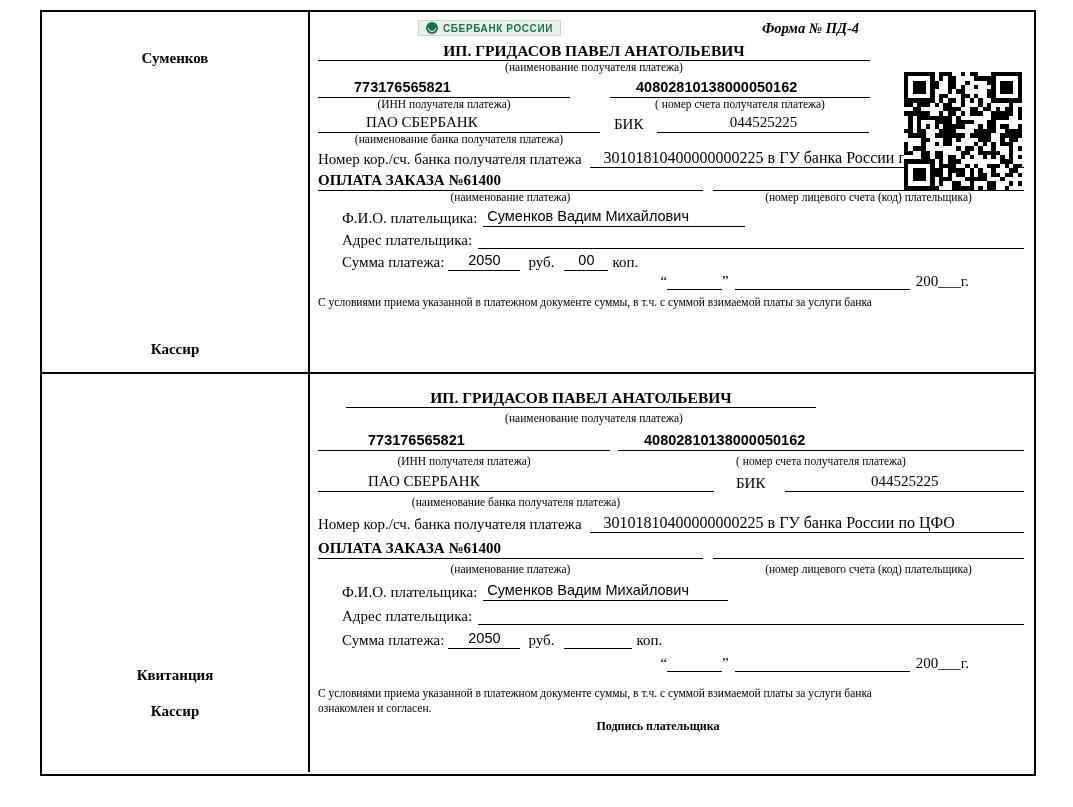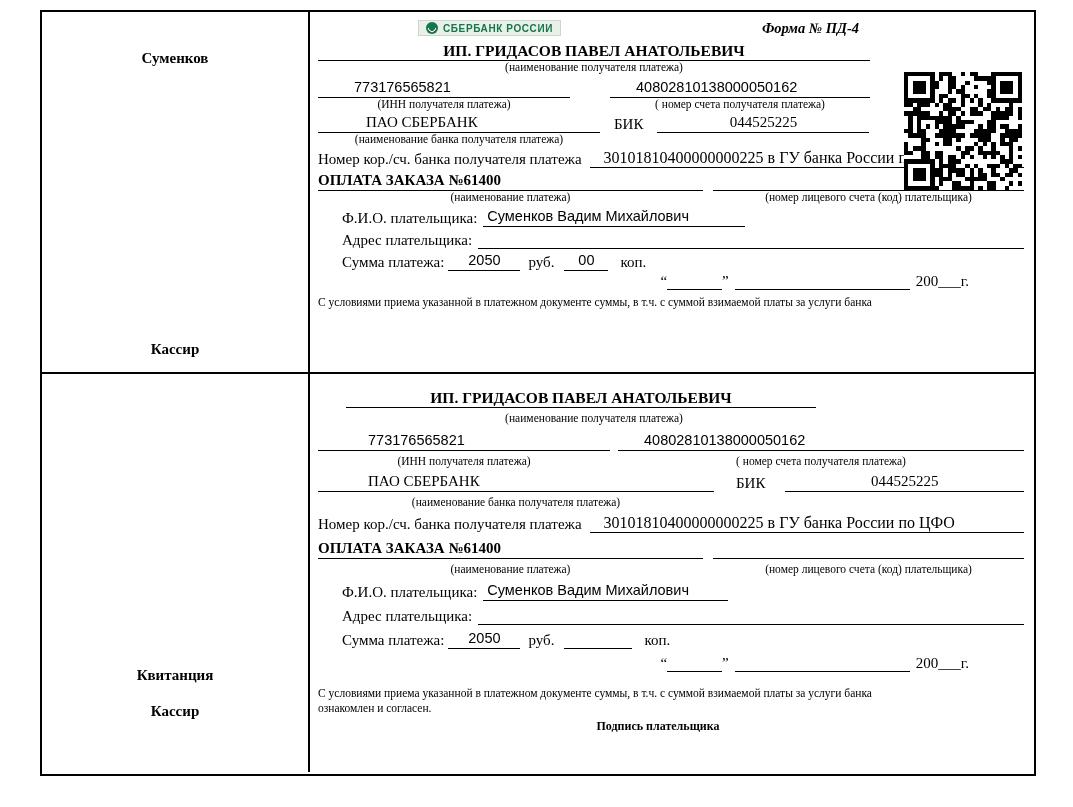--- a/index.html
+++ b/index.html
@@ -34,21 +34,21 @@
   .logo-text { font-family: "Liberation Sans", sans-serif; font-weight: bold; font-size: 10px; letter-spacing: .6px; color: #17754a; white-space: nowrap; }
   .form-number { margin-left: auto; margin-right: 165px; font-weight: bold; font-style: italic; font-size: 14.5px; }
 
   
   .qr { position: absolute; top: 60px; right: 12px; width: 118px; height: 118px; display: grid; grid-template-rows: repeat(27, 1fr); grid-template-columns: repeat(27, 1fr); background: #fff; }
   .qr i { background: #000; display: block; }
 
   
   .sec1 .f-recipient { width: 552px; font-weight: bold; font-size: 15.5px; text-align: center; margin-top: 2px; }
   .sec1 .cap-recipient { width: 552px; }
-  .r-fields { margin-top: 6px; }
+  .r-fields { margin-top: 6px; font-weight: bold; }
   .sec1 .f-inn  { width: 252px; padding-left: 36px; }
   .sec1 .f-acct { width: 260px; margin-left: 40px; padding-left: 26px; }
   .sec1 .cap-inn  { width: 252px; }
   .sec1 .cap-acct { width: 260px; margin-left: 40px; }
   .r-bank { margin-top: 4px; }
   .sec1 .f-bank { width: 282px; padding-left: 48px; }
   .bik-label { margin-left: 14px; }
   .sec1 .f-bik { width: 212px; margin-left: 14px; text-align: center; }
   .sec1 .cap-bank { width: 282px; }
   .r-corr { margin-top: 4px; }
@@ -61,21 +61,21 @@
   .cap-personal { flex: 1; margin-left: 10px; text-align: center; }
   .r-payer { margin-top: 5px; }
   .payer-label, .address-label, .sum-label { white-space: nowrap; margin-left: 24px; }
   .f-payer { width: 262px; margin-left: 6px; padding-left: 4px; }
   .r-address { margin-top: 3px; }
   .f-address { flex: 1; margin-left: 6px; }
   .r-sum { margin-top: 3px; }
   .f-rub { width: 72px; margin-left: 4px; text-align: center; }
   .rub-label { margin-left: 8px; }
   .f-kop { width: 44px; margin-left: 10px; text-align: center; }
-  .kop-label { margin-left: 12px; }
+  .kop-label { margin-left: 4px; }
   .r-date { margin-top: 2px; justify-content: flex-end; padding-right: 55px; font-size: 15px; }
   .uline { display: inline-block; border-bottom: 1px solid #000; height: 15px; }
   .w55 { width: 55px; } .w175 { width: 175px; margin: 0 6px; }
   .agreement { margin-top: 5px; font-size: 11.5px; line-height: 15px; font-family: Liberation Serif, serif; }
   .sig-inline { font-weight: bold; font-size: 12px; margin-left: 112px; }
 
   
   .sec2 .formarea { padding-top: 14px; }
   .sec2 .f-recipient { width: 470px; margin-left: 28px; font-weight: bold; font-size: 15.5px; text-align: center; }
   .sec2 .cap-recipient { width: 552px; margin-top: 2px; }

